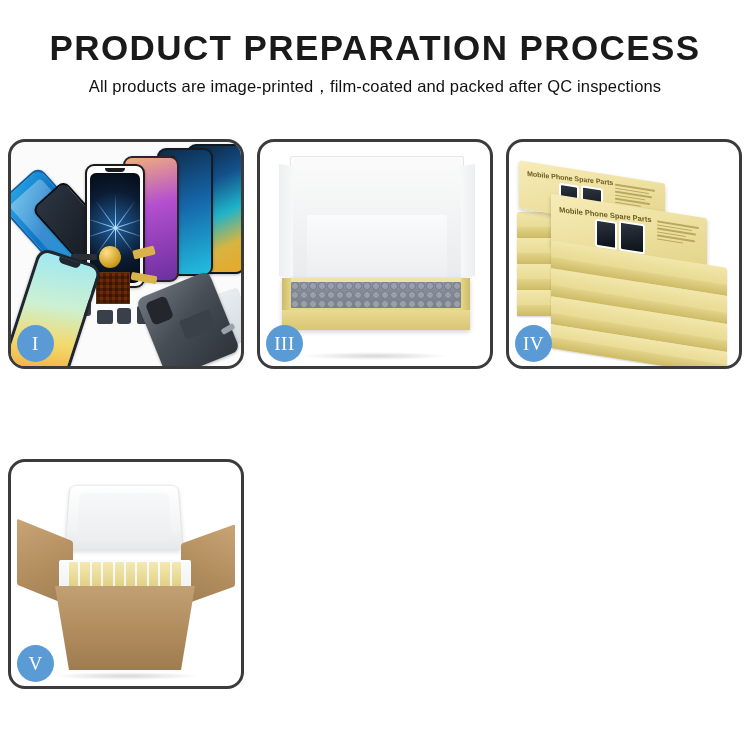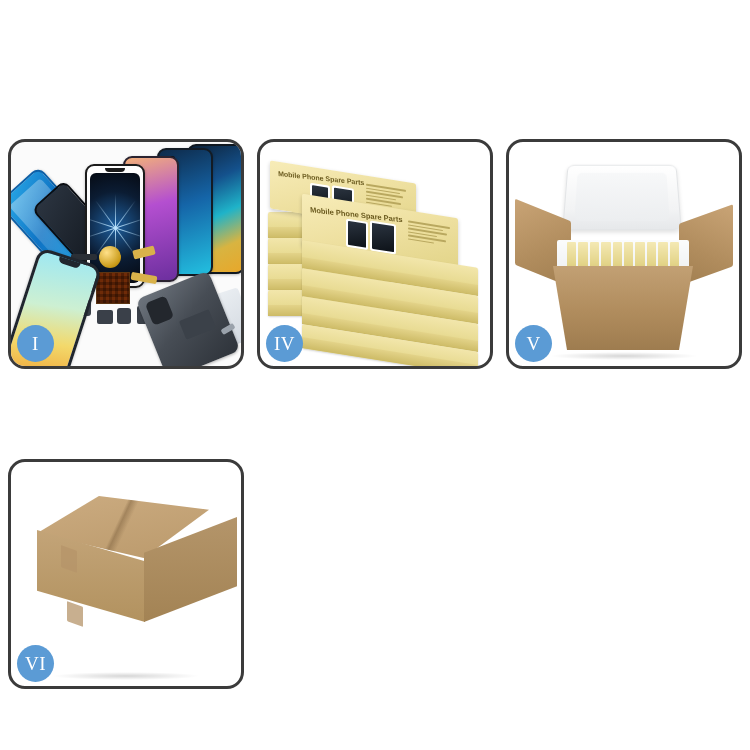--- a/index.html
+++ b/index.html
@@ -269,20 +269,22 @@
 
   
   .shadowUnder{position:absolute;left:18%;bottom:6px;width:64%;height:8px;background:radial-gradient(ellipse at center,rgba(0,0,0,.16),rgba(0,0,0,0) 70%);}
 </style>
 </head>
 <body>
 
 <div class="page">
 
   <div class="header">
+    <h1 class="title">PRODUCT PREPARATION PROCESS</h1>
+    <p class="subtitle">All products are image-printed，film-coated and packed after QC inspections</p>
   </div>
 
   <div class="grid">
 
     <div class="panel p1">
       <div class="scene">
         <div class="phone ph-blue"></div>
         <div class="phone ph-dark"></div>
 
         <div class="phone ph-black">
@@ -328,20 +330,37 @@
           <div class="cam"></div>
           <div class="lbl"></div>
         </div>
         <div class="glasspane"></div>
         <div class="smallpart" style="left:210px;top:184px;width:14px;height:6px;background:#9aa2ab;transform:rotate(-30deg);"></div>
       </div>
       <div class="badge">I</div>
     </div>
 
 
+    <div class="panel p3">
+      <div class="scene">
+        <div class="lid3">
+          <div class="flapL"></div>
+          <div class="flapR"></div>
+          <div class="foam3"></div>
+        </div>
+        <div class="tray3">
+          <div class="edgeL"></div>
+          <div class="edgeR"></div>
+          <div class="inner"></div>
+          <div class="front"></div>
+        </div>
+        <div class="shadowUnder"></div>
+      </div>
+      <div class="badge">III</div>
+    </div>
 
     <div class="panel p4">
       <div class="scene">
         <div class="stackwrap">
 
           <div class="sbox" style="left:2px;top:54px;width:122px;height:26px;">
               <div class="side"></div>
             </div>
           <div class="sbox" style="left:2px;top:80px;width:122px;height:26px;">
               <div class="side"></div>
@@ -425,27 +444,15 @@
             <i></i>
             <i></i>
             <i></i>
         </div>
         <div class="cartonbody"></div>
         <div class="shadowUnder"></div>
       </div>
       <div class="badge">V</div>
     </div>
 
-    <div class="panel p6">
-      <div class="scene">
-        <div class="ktop"></div>
-        <div class="kseam"></div>
-        <div class="kleft"></div>
-        <div class="kright"></div>
-        <div class="ktape" style="left:50px;top:86px;width:16px;height:22px;transform:skewY(20deg);"></div>
-        <div class="ktape" style="left:56px;top:142px;width:16px;height:20px;transform:skewY(20deg);"></div>
-        <div class="shadowUnder"></div>
-      </div>
-      <div class="badge">VI</div>
-    </div>
 
   </div>
 </div>
 
 </body></html>

